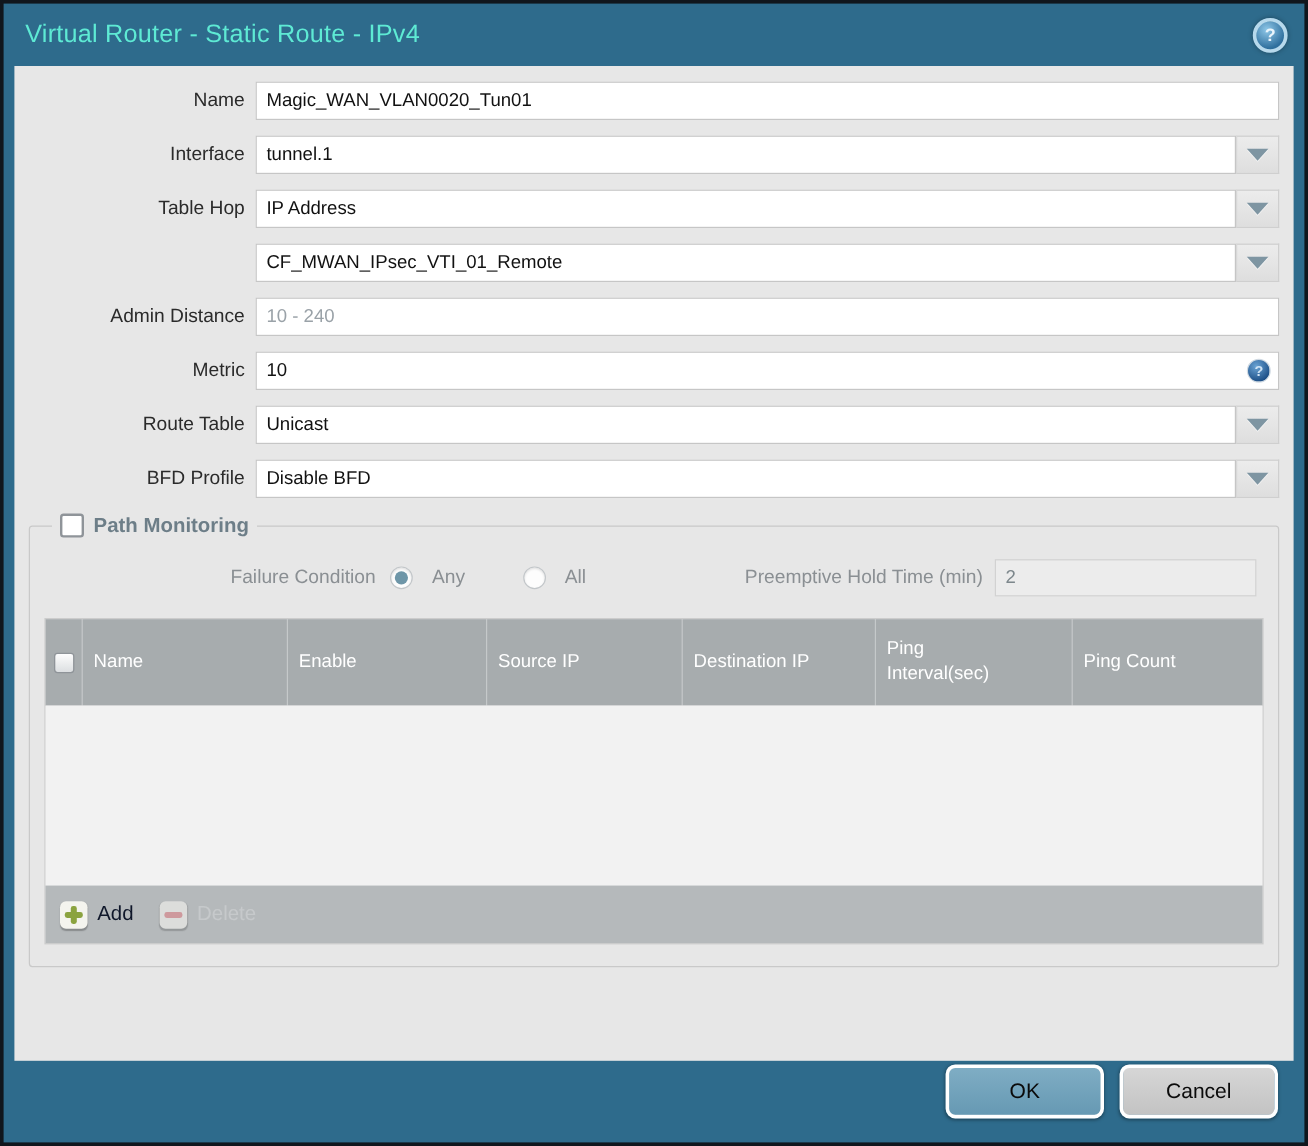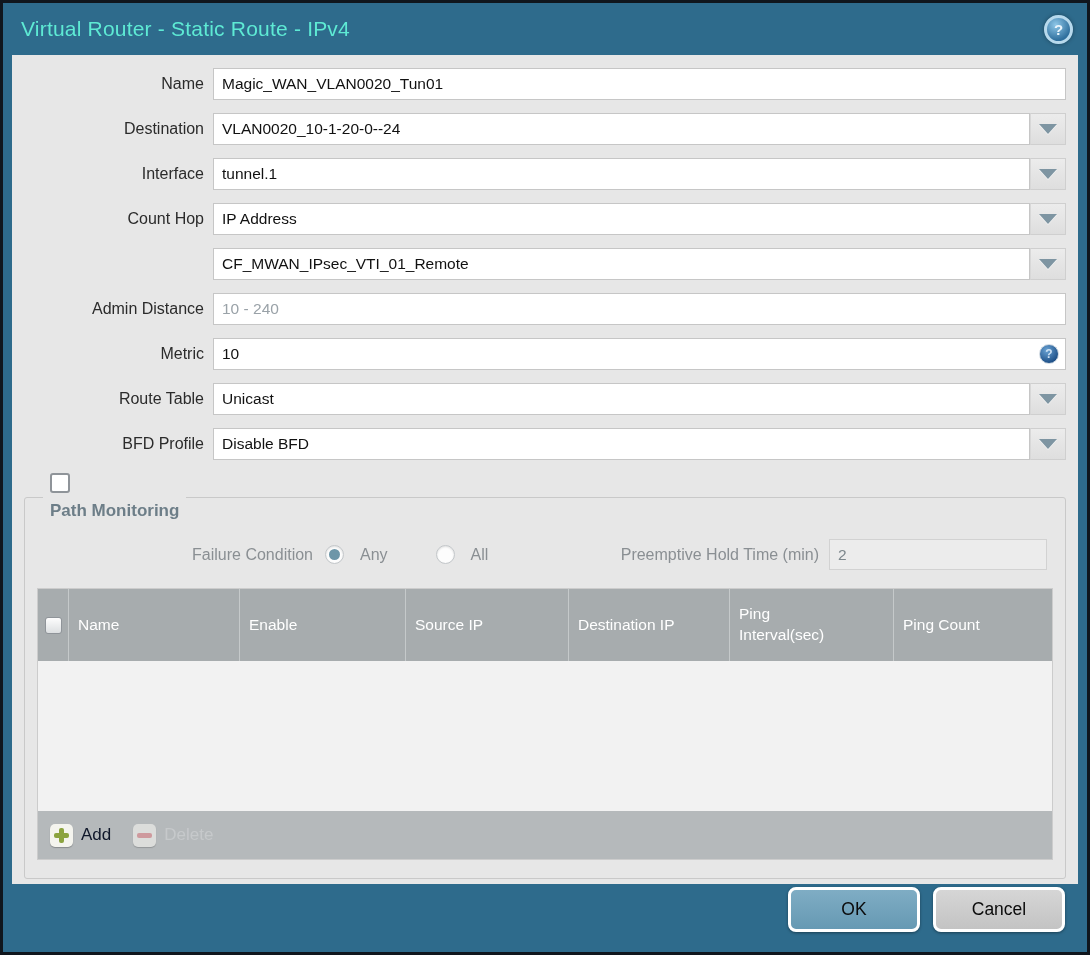--- a/index.html
+++ b/index.html
@@ -29,21 +29,21 @@
       background:linear-gradient(#ececec,#dedede); display:flex; align-items:center; justify-content:center; cursor:pointer; }
   .dd-tri { width:0; height:0; border-left:9px solid transparent; border-right:9px solid transparent; border-top:10px solid #7e95a2;
       filter:drop-shadow(0 1px 0 rgba(255,255,255,0.6)); }
   .metric-info { position:absolute; right:7px; top:6px; width:20px; height:20px; border-radius:50%;
       background: radial-gradient(circle at 38% 30%, #6aa3d4, #1d4f87 75%);
       color:#cfe3f5; font-size:12px; font-weight:bold; display:flex; align-items:center; justify-content:center;
       border:1px solid #cfd9e2; cursor:pointer; }
 
   
   fieldset.pm { margin:6px 12px 0 12px; border:1px solid #c9c9c9; border-radius:3px; padding:10px 12px 18px 12px; background:#e7e7e7; }
-  legend.pm-legend { margin-left:6px; padding:0 7px; display:flex; align-items:flex-start; gap:8px;flex-direction:column; }
+  legend.pm-legend { margin-left:6px; padding:0 7px; display:flex; align-items:flex-end; gap:8px; }
   .pm-checkbox { width:20px; height:20px; background:#ffffff; border:2px solid #8f9499; border-radius:3px; cursor:pointer; }
   .pm-title { font-size:17px; font-weight:bold; color:#6d7e88; }
 
   .pm-row { display:flex; align-items:center; margin:8px 6px 18px 0; }
   .pm-label { width:288px; text-align:right; padding-right:12px; color:#8a8f93; font-size:16px; flex:none; }
   .radio-group { display:flex; align-items:center; gap:16px; }
   .radio { width:19px; height:19px; border-radius:50%; background:#fdfdfd; border:1px solid #c2c6c9;
       box-shadow: inset 0 1px 2px rgba(0,0,0,0.12); display:flex; align-items:center; justify-content:center; cursor:pointer; }
   .radio .dot { width:11px; height:11px; border-radius:50%; background:#6e96a8; display:none; }
   .radio.selected .dot { display:block; }
@@ -100,42 +100,33 @@
 
   <div class="content">
 
     <div class="form-row">
       <div class="form-label">Name</div>
       <div class="field">
         <input class="text-input" type="text" value="Magic_WAN_VLAN0020_Tun01" style="">
       </div>
     </div>
 
-    <div class="form-row">
-      <div class="form-label">Destination</div>
-      <div class="field">
-        <input class="text-input" type="text" value="VLAN0020_10-1-20-0--24" style="">
-        <div class="dd-btn">
-            <div class="dd-tri"></div>
-          </div>
-      </div>
-    </div>
 
     <div class="form-row">
       <div class="form-label">Interface</div>
       <div class="field">
         <input class="text-input" type="text" value="tunnel.1" style="">
         <div class="dd-btn">
             <div class="dd-tri"></div>
           </div>
       </div>
     </div>
 
     <div class="form-row">
-      <div class="form-label">Count Hop</div>
+      <div class="form-label">Table Hop</div>
       <div class="field">
         <input class="text-input" type="text" value="IP Address" style="">
         <div class="dd-btn">
             <div class="dd-tri"></div>
           </div>
       </div>
     </div>
 
     <div class="form-row">
       <div class="form-label"></div>

